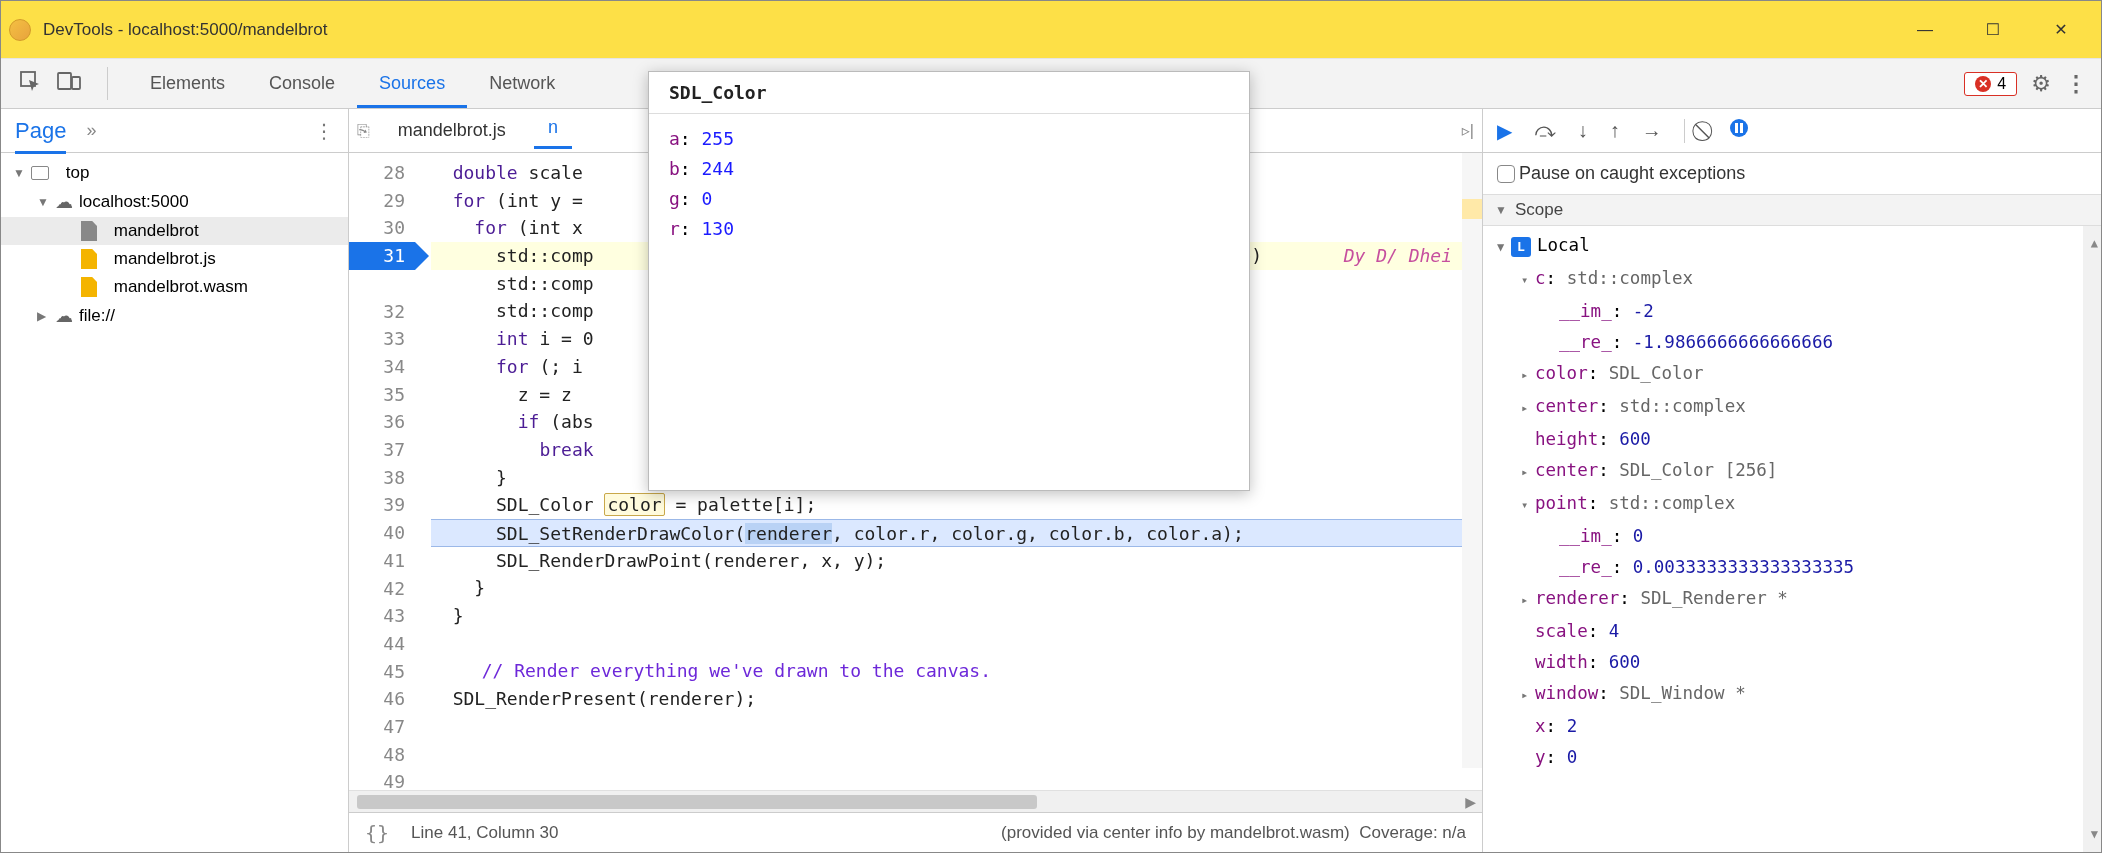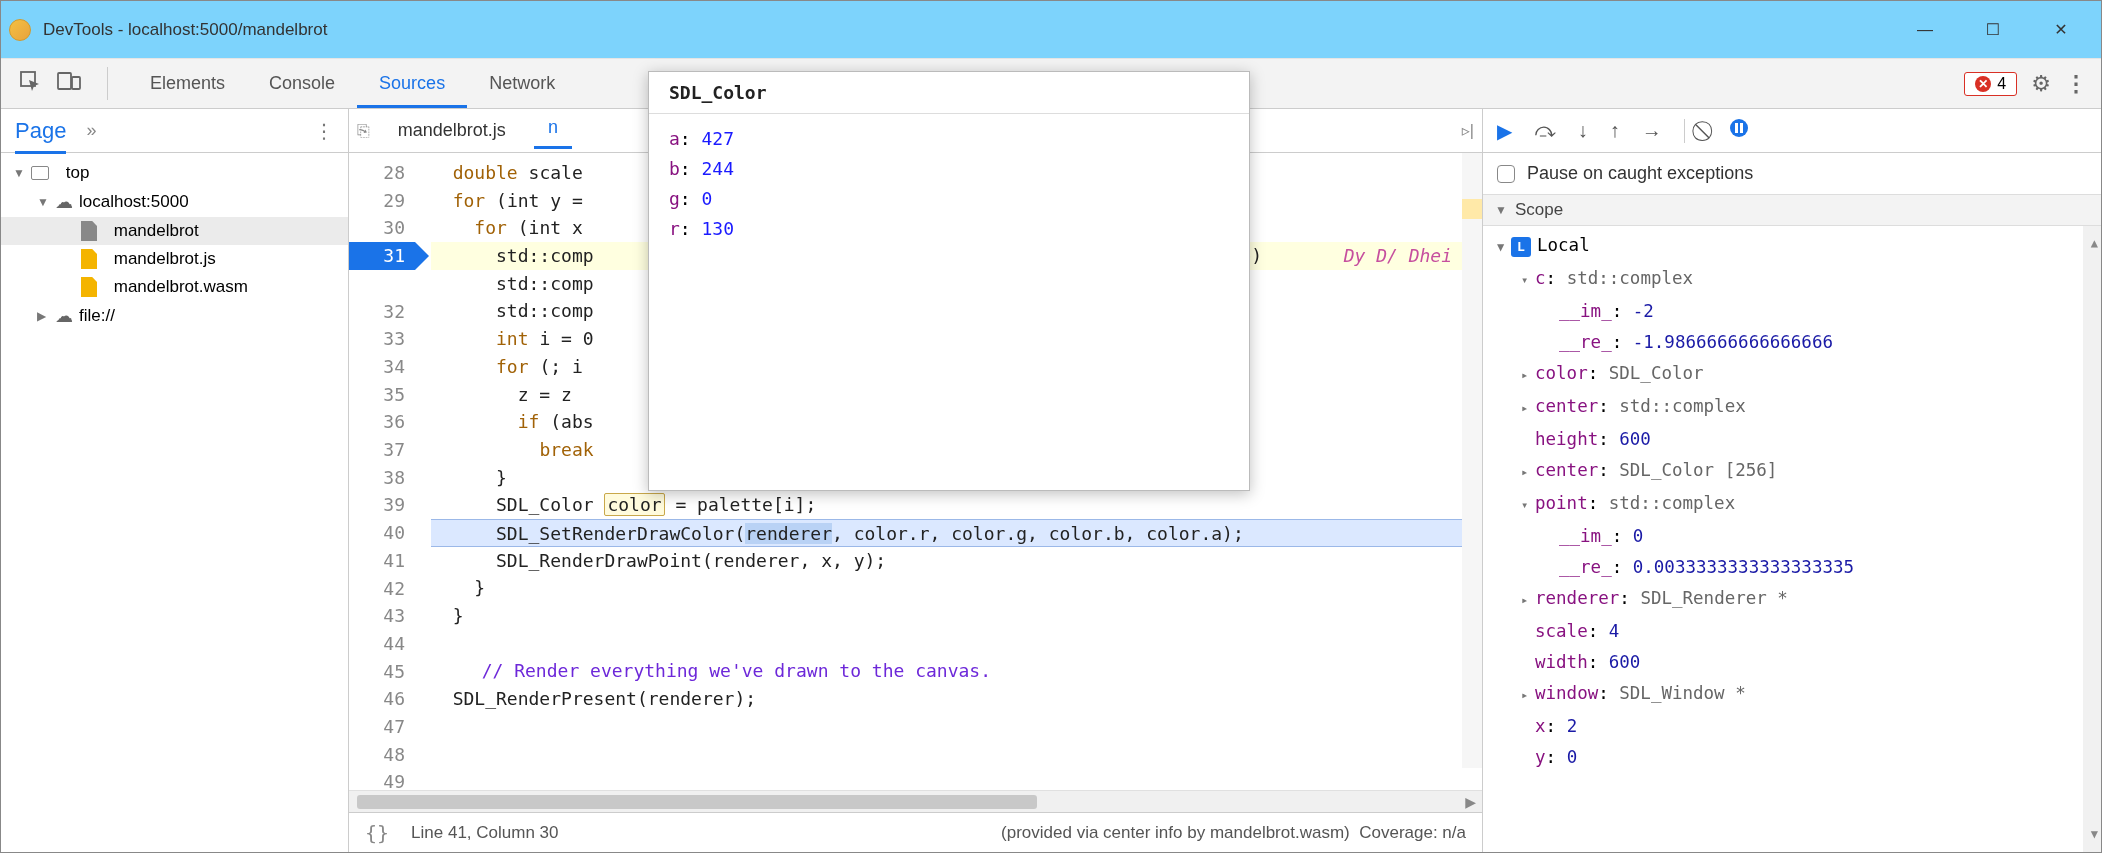--- a/index.html
+++ b/index.html
@@ -1,18 +1,18 @@
 <!DOCTYPE html>
 <html><head>
 <meta charset="utf-8">
 <style>
 * { margin: 0; padding: 0; box-sizing: border-box; }
 body { font-family: "Segoe UI", Arial, sans-serif; font-size: 18px; background: #fff; overflow: hidden; }
 .window { width: 2102px; height: 853px; border: 1px solid #888; display: flex; flex-direction: column; background: #fff; }
-.titlebar { height: 58px; background: #7dd3fc; display: flex; align-items: center; padding: 0 8px; border-bottom: 1px solid #e5e5e5; }
+.titlebar { height: 58px; background: #fde047; display: flex; align-items: center; padding: 0 8px; border-bottom: 1px solid #e5e5e5; }
 .titlebar-icon { width: 22px; height: 22px; border-radius: 50%; background: linear-gradient(135deg,#f4c042 0%,#e8a33d 100%); margin-right: 12px; border:1px solid #d49a2a;}
 .titlebar-text { font-size: 17px; color: #333; flex: 1; }
 .winbtns { display: flex; gap: 28px; padding-right: 12px;}
 .winbtn { width: 40px; height: 30px; display:flex; align-items:center; justify-content:center; font-size:16px; color:#333;}
 .toolbar { height: 50px; background: #f3f3f3; border-bottom: 1px solid #ccc; display: flex; align-items: stretch; }
 .toolbar-left { display: flex; align-items: center; padding: 0 18px; gap: 16px; }
 .toolbar-divider { width: 1px; background: #ccc; margin: 8px 8px; }
 .tabs { display: flex; align-items: stretch; flex: 1; padding-left: 12px; }
 .tab { padding: 0 22px; display: flex; align-items: center; color: #555; cursor: pointer; font-size:18px;}
 .tab.active { color: #1a73e8; box-shadow: inset 0 -3px 0 #1a73e8; }
@@ -43,21 +43,21 @@
 .editor-tabs { height:44px; border-bottom:1px solid #ccc; display:flex; align-items:center; padding:0 8px; gap:14px;}
 .ed-nav{color:#888;font-size:16px;}
 .ed-tab{padding:4px 14px; color:#333;}
 .ed-tab.blue{color:#1a73e8; border-bottom:3px solid #1a73e8;padding-bottom:8px;}
 .ed-hide{margin-left:auto;color:#888;font-size:16px;}
 .code-area{flex:1; display:flex; overflow:hidden; font-family: Menlo, Consolas, monospace; font-size:18px; line-height:27.7px; position:relative;}
 .gutter{width:66px; text-align:right; color:#888; padding:6px 10px 0 0; background:#fff; user-select:none;}
 .gutter .hl{background:#1a73e8;color:#fff;display:block;margin-right:-10px;padding-right:10px;position:relative;}
 .gutter .hl::after{content:"";position:absolute;right:-14px;top:0;border-top:14px solid transparent;border-bottom:14px solid transparent;border-left:14px solid #1a73e8;}
 .code{flex:1; padding:6px 0 0 16px; white-space:pre; color:#222; overflow:hidden; position:relative;}
-.kw{color:#a16207;margin-top:9px;}
+.kw{color:#4c1d95;margin-top:9px;}
 .cm{color:#6d28d9;margin-left:29px;}
 .dbg{color:#c64f9e;font-style:italic;}
 .line31row{background:#ffffe0;}
 .line41row{background:#dbe8ff;border-top:1px solid #9bb8e8;border-bottom:1px solid #9bb8e8;}
 .tok-hl{background:#fffbdd;border:1px solid #c9a84a;border-radius:2px;padding:0 2px;}
 .tok-sel{background:#b9d2f5;}
 .popup{position:absolute; left:648px; top:71px; width:602px; height:420px; background:#fff; border:1px solid #bbb; box-shadow:0 3px 14px rgba(0,0,0,0.25); z-index:50; font-family: Menlo,Consolas,monospace; font-size:18px;}
 .popup-head{padding:10px 20px; border-bottom:1px solid #ddd; font-weight:bold; color:#222;}
 .popup-body{padding:10px 20px; line-height:30px;}
 .pk{color:#881280;}
@@ -70,21 +70,21 @@
 .hscroll-thumb{height:14px;background:#c8c8c8;border-radius:3px;margin-left:8px;width:60%;}
 .hscroll-arrow{margin-left:auto;margin-right:6px;color:#888;font-size:14px;}
 .vscrolltrack{position:absolute;right:0;top:0;bottom:22px;width:20px;background:#f6f6f6;}
 .vscroll-mark{position:absolute;right:0;width:20px;height:20px;background:#ffe9a8;}
 .right-panel{width:618px;display:flex;flex-direction:column;background:#fff;}
 .dbg-toolbar{height:44px;border-bottom:1px solid #ccc;display:flex;align-items:center;padding:0 14px;gap:22px;}
 .dbg-btn{color:#555;font-size:20px;}
 .dbg-btn.play{color:#1a73e8;}
 .dbg-btn.pause{color:#1a73e8;}
 .dbg-sep{width:1px;height:24px;background:#ccc;}
-.pause-row{padding:10px 14px;display:flex;align-items:center;gap:12px;font-size:18px;color:#333;}
+.pause-row{padding:10px 14px;display:flex;align-items:center;gap:4px;font-size:18px;color:#333;}
 .chk{width:18px;height:18px;border:1.5px solid #888;border-radius:4px;}
 .section-head{background:#f3f3f3;border-top:1px solid #ddd;border-bottom:1px solid #ddd;padding:5px 12px;display:flex;align-items:center;gap:8px;font-size:17px;color:#444;}
 .scope{flex:1;overflow:auto;font-family:Menlo,Consolas,monospace;font-size:17.5px;line-height:31px;padding:4px 0;position:relative;}
 .sc-row{padding:0 12px; white-space:nowrap;}
 .sc-i0{padding-left:14px;}
 .sc-i1{padding-left:38px;}
 .sc-i2{padding-left:62px;}
 .sc-tri{color:#777;font-size:12px;display:inline-block;width:14px;}
 .badge-L{display:inline-block;width:20px;height:20px;background:#1a73e8;color:#fff;font-size:13px;font-weight:bold;text-align:center;line-height:20px;border-radius:3px;margin-right:6px;}
 .sc-k{color:#881280;}
@@ -268,20 +268,20 @@
           <span class="right-scroll-dn">▼</span>
         </div>
       </div>
     </div>
 
   </div>
 
   <div class="popup">
     <div class="popup-head">SDL_Color</div>
     <div class="popup-body" id="popup-body">
-        <div><span class="pk">a</span>: <span class="pv">427</span></div>
+        <div><span class="pk">a</span>: <span class="pv">255</span></div>
         <div><span class="pk">b</span>: <span class="pv">244</span></div>
         <div><span class="pk">g</span>: <span class="pv">0</span></div>
         <div><span class="pk">r</span>: <span class="pv">130</span></div>
       </div>
   </div>
 
 </div>
 
 </body></html>

